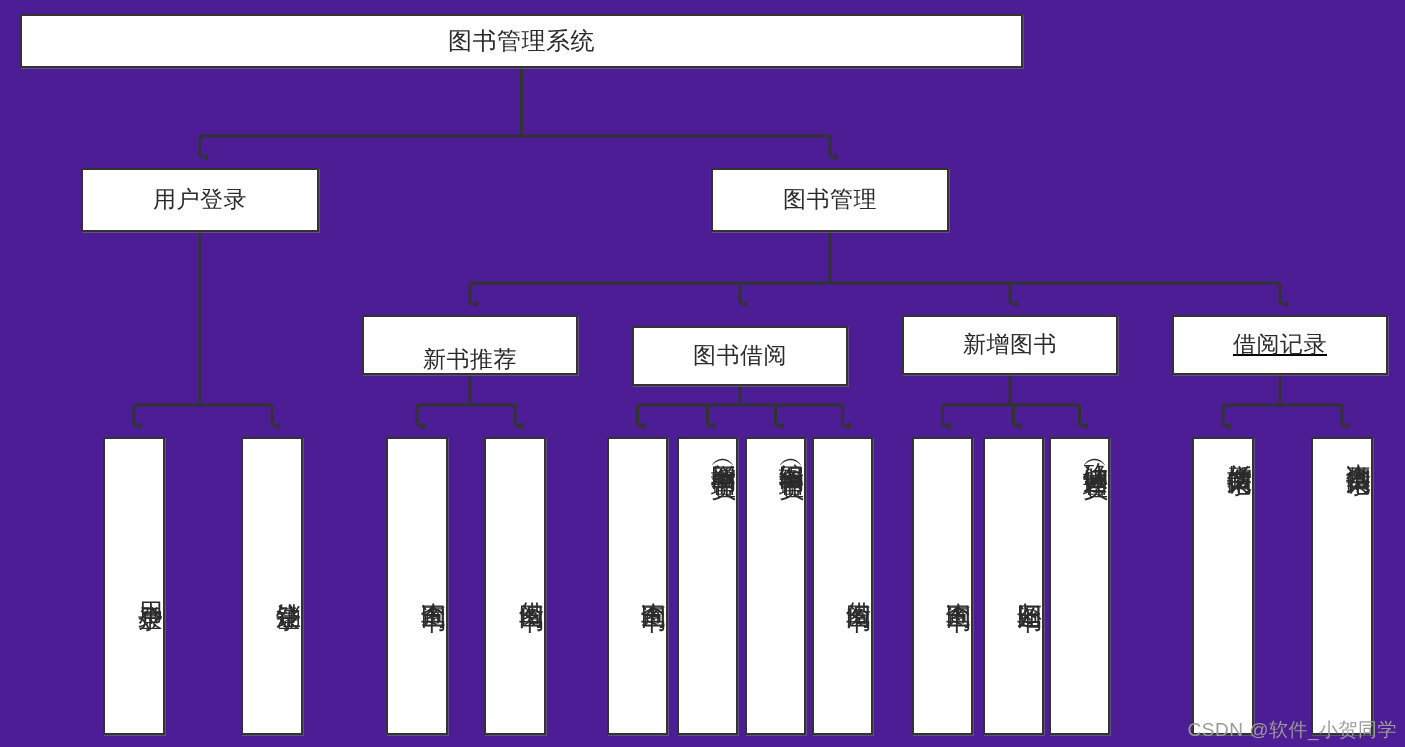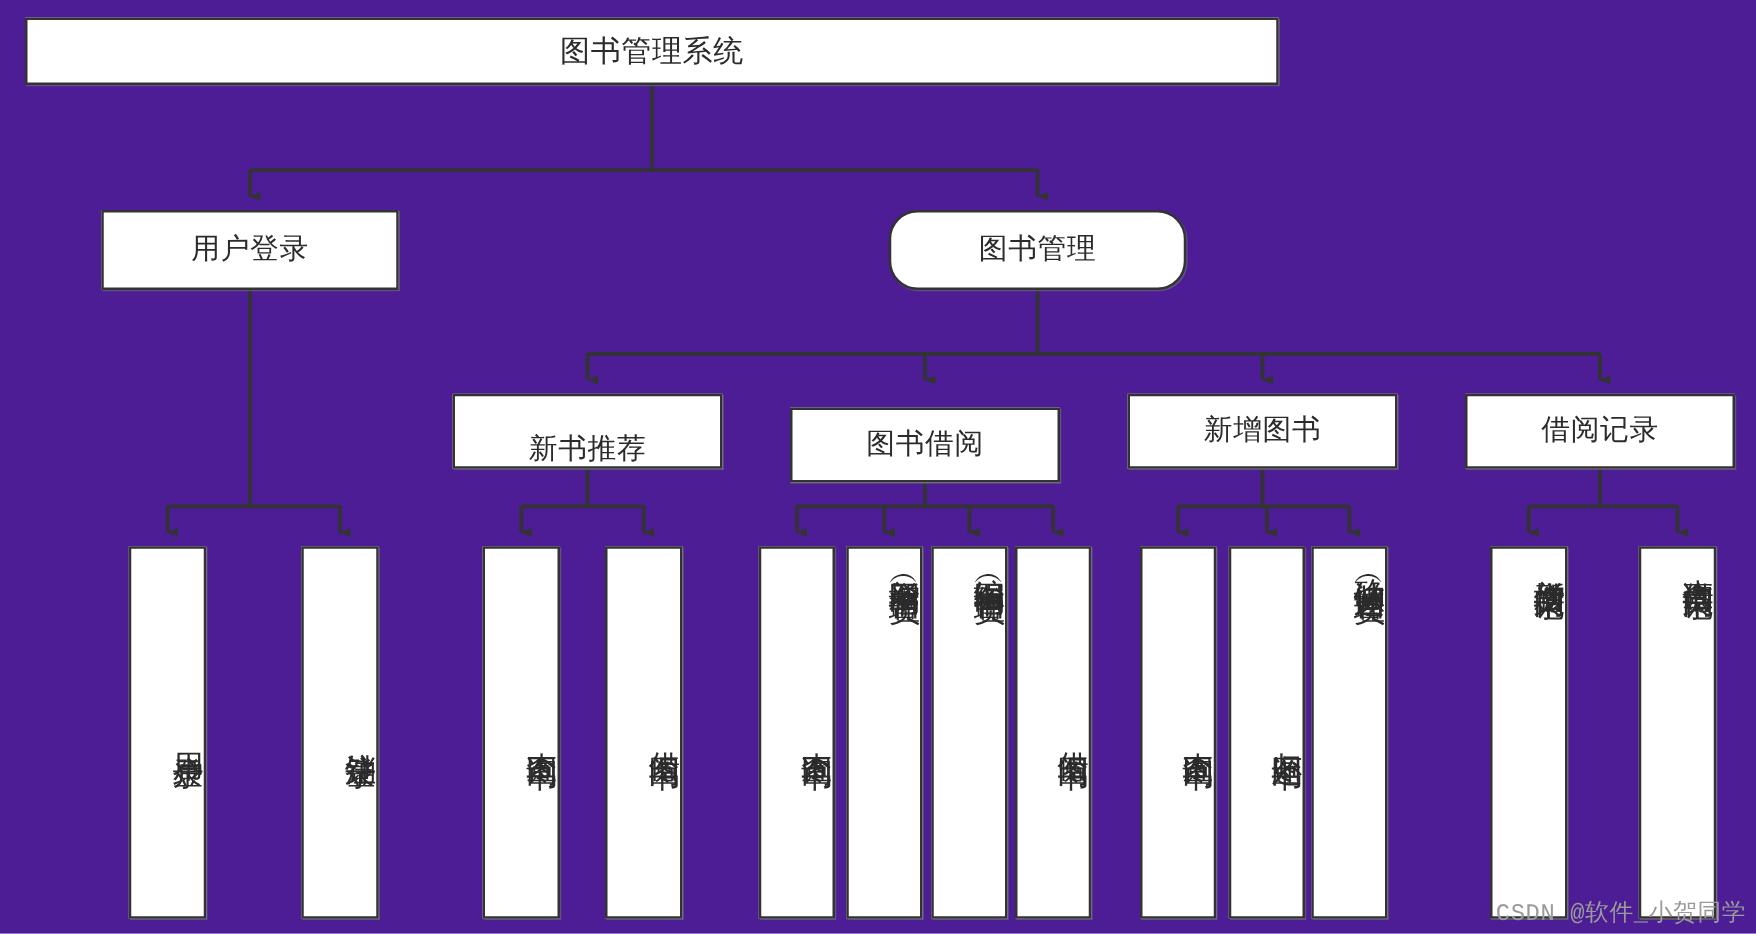--- a/index.html
+++ b/index.html
@@ -72,21 +72,21 @@
     align-items: center;
   }
   #watermark {
     position: absolute;
     right: 8px;
     bottom: 4px;
     font-size: 19px;
     color: #9a9a9a;
     letter-spacing: 0.5px;
     white-space: nowrap;
-    font-family: Liberation Mono, monospace;
+    font-family: Liberation Sans, sans-serif;
     margin-left: 38px;
   }
 </style>
 </head>
 <body>
 
 <div id="diagram-root">
 
   <svg id="edge-layer" viewBox="0 0 1405 747" width="1405" height="747" xmlns="http://www.w3.org/2000/svg">
     <defs>
@@ -131,33 +131,33 @@
       </g>
   </svg>
 
   <div id="nodes">
       <div class="node horizontal root" style="left: 20px; top: 14px; width: 1003px; height: 54px;">
         <span class="node-label">图书管理系统</span>
       </div>
       <div class="node horizontal" style="left: 81px; top: 168px; width: 238px; height: 64px;">
         <span class="node-label">用户登录</span>
       </div>
-      <div class="node horizontal" style="left: 711px; top: 168px; width: 238px; height: 64px; border-radius: 23px;">
+      <div class="node horizontal" style="left: 711px; top: 168px; width: 238px; height: 64px;">
         <span class="node-label">图书管理</span>
       </div>
       <div class="node horizontal" style="left: 362px; top: 315px; width: 216px; height: 60px; align-items: flex-end;">
         <span class="node-label">新书推荐</span>
       </div>
       <div class="node horizontal" style="left: 632px; top: 315px; width: 216px; height: 60px; margin-top: 11px;">
         <span class="node-label">图书借阅</span>
       </div>
       <div class="node horizontal" style="left: 902px; top: 315px; width: 216px; height: 60px;">
         <span class="node-label">新增图书</span>
       </div>
-      <div class="node horizontal" style="left: 1172px; top: 315px; width: 216px; height: 60px;">
+      <div class="node horizontal" style="left: 1172px; top: 315px; width: 216px; height: 60px; text-decoration: underline;">
         <span class="node-label">借阅记录</span>
       </div>
       <div class="node vertical vcentered" style="left: 103px; top: 437px; width: 62px; height: 298px;">
         <span class="node-label">用户登录</span>
       </div>
       <div class="node vertical vcentered" style="left: 241px; top: 437px; width: 62px; height: 298px;">
         <span class="node-label">注销登录</span>
       </div>
       <div class="node vertical vcentered" style="left: 386px; top: 437px; width: 62px; height: 298px;">
         <span class="node-label">查询图书</span>

